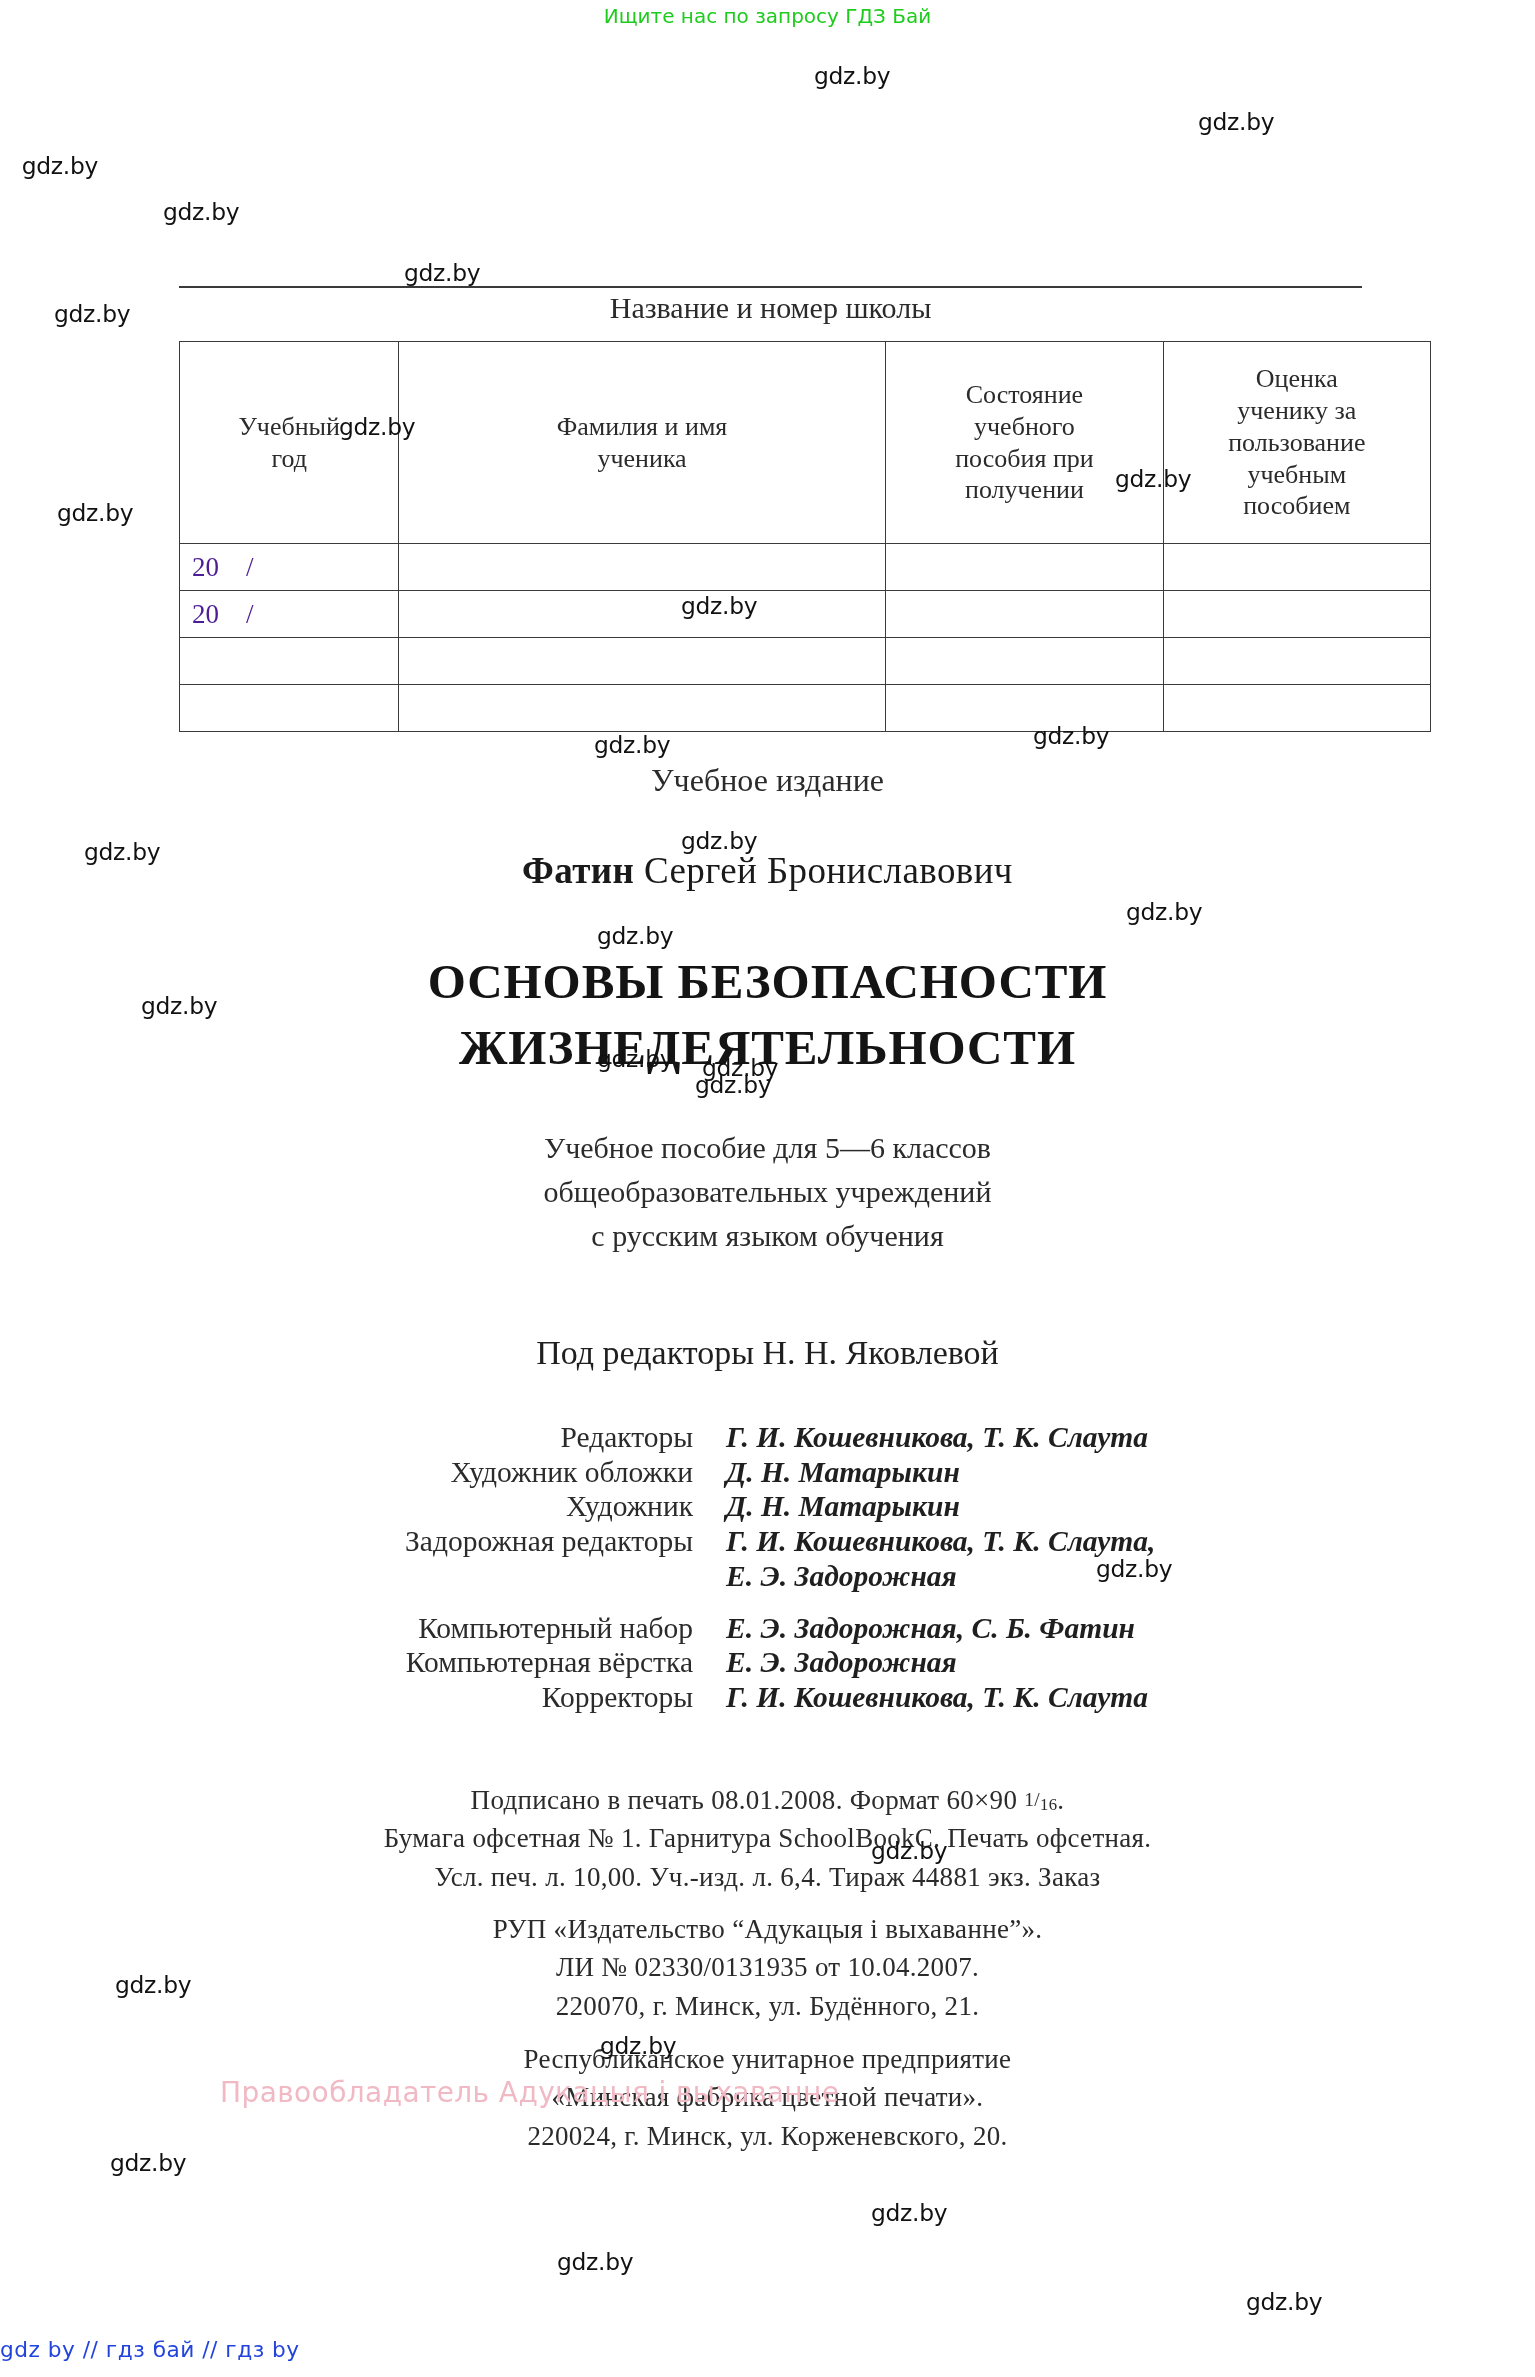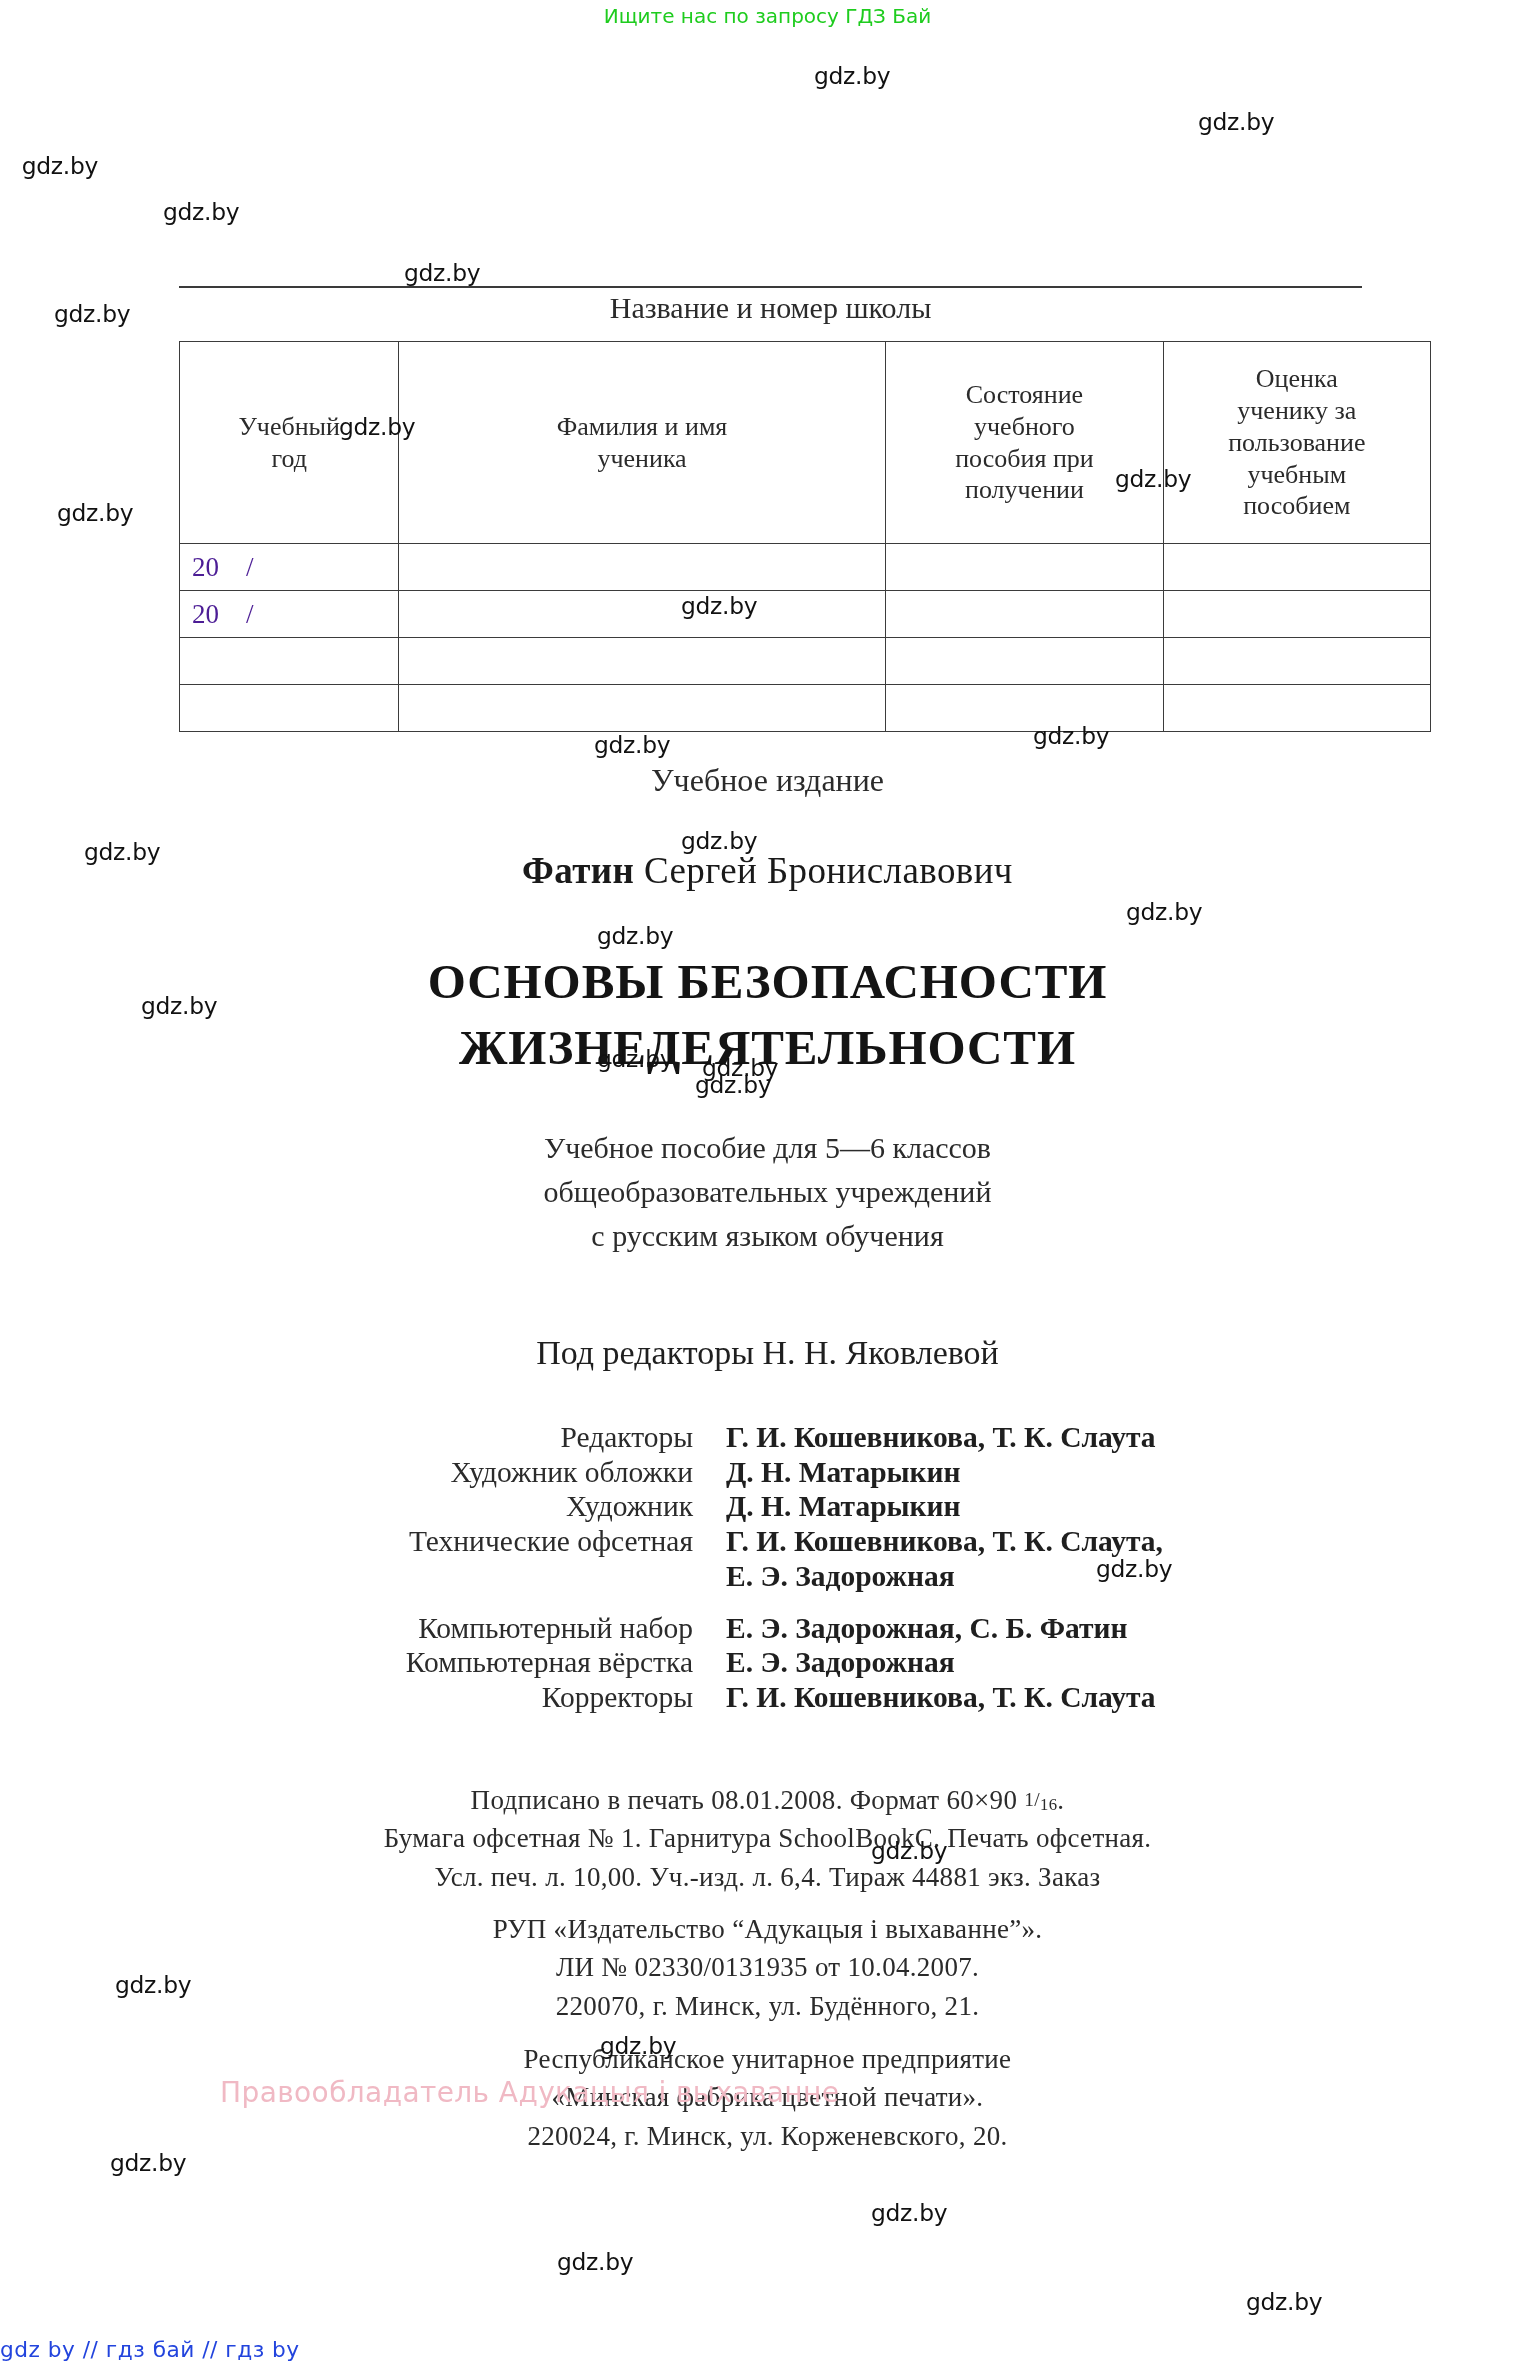--- a/index.html
+++ b/index.html
@@ -177,20 +177,21 @@
     width: 693px;
     text-align: right;
     padding-right: 0;
     font-size: 29.5px;
     color: #2b2b2b;
     white-space: nowrap;
   }
   .credit-value {
     padding-left: 33px;
     font-size: 29.5px;
+    font-style: italic;
     font-weight: bold;
     color: #1f1f1f;
     white-space: nowrap;
   }
   .credit-row.gap { margin-top: 19px; }
 
   
   .colophon {
     position: absolute;
     left: 0;
@@ -291,21 +292,21 @@
   </div>
   <div class="credit-row">
     <div class="credit-label">Художник обложки</div>
     <div class="credit-value">Д. Н. Матарыкин</div>
   </div>
   <div class="credit-row">
     <div class="credit-label">Художник</div>
     <div class="credit-value">Д. Н. Матарыкин</div>
   </div>
   <div class="credit-row">
-    <div class="credit-label">Технические офсетная</div>
+    <div class="credit-label">Задорожная редакторы</div>
     <div class="credit-value">Г. И. Кошевникова, Т. К. Слаута,</div>
   </div>
   <div class="credit-row">
     <div class="credit-label"></div>
     <div class="credit-value">Е. Э. Задорожная</div>
   </div>
   <div class="credit-row gap">
     <div class="credit-label">Компьютерный набор</div>
     <div class="credit-value">Е. Э. Задорожная, С. Б. Фатин</div>
   </div>

